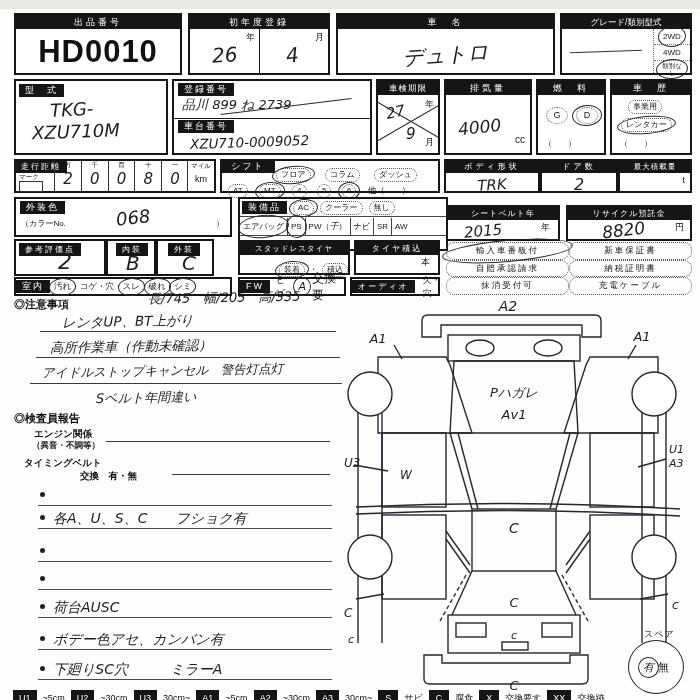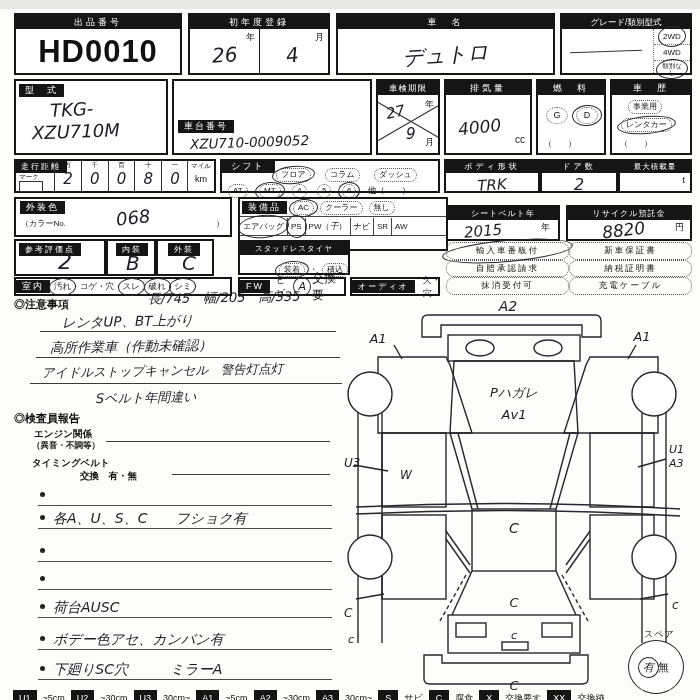--- a/index.html
+++ b/index.html
@@ -57,20 +57,25 @@
     </div>
   </div>
 
   <div class="box" style="left:14px;top:70px;width:154px;height:76px;">
     <span class="blklab abs" style="left:3px;top:3px;">型　式</span>
     <div class="hw" style="font-size:18px;margin:16px 0 0 34px;transform:rotate(-3deg);">TKG-</div>
     <div class="hw" style="font-size:18px;margin:2px 0 0 16px;transform:rotate(-2deg);">XZU710M</div>
   </div>
 
   <div class="box" style="left:172px;top:70px;width:200px;height:76px;">
+    <div class="abs" style="left:0;right:0;top:0;height:37px;border-bottom:1.5px solid #151515;">
+      <span class="blklab abs" style="left:4px;top:2px;">登録番号</span>
+      <span class="hw abs" style="left:8px;top:15px;font-size:13px;">品川 899 ね 2739</span>
+      <div class="abs" style="left:46px;top:25px;width:132px;border-top:1.7px solid #26262e;transform:rotate(-7deg);"></div>
+    </div>
     <div class="abs" style="left:0;right:0;top:37px;bottom:0;">
       <span class="blklab abs" style="left:4px;top:2px;">車台番号</span>
       <span class="hw abs" style="left:16px;top:16px;font-size:13.5px;transform:rotate(-2deg);">XZU710-0009052</span>
     </div>
   </div>
 
   <div class="box" style="left:376px;top:70px;width:64px;height:76px;overflow:hidden;">
     <div class="bar" style="font-size:8.5px;letter-spacing:1px;">車検期限</div>
     <span class="abs" style="right:4px;top:17px;font-size:9px;">年</span>
     <span class="abs" style="right:4px;bottom:4px;font-size:9px;">月</span>
@@ -214,20 +219,24 @@
 
   <div class="box" style="left:238px;top:231px;width:112px;height:35px;">
     <div class="bar" style="font-size:7.5px;height:13px;line-height:13px;letter-spacing:1px;">スタッドレスタイヤ</div>
     <div style="text-align:right;margin-top:3px;">
       <span class="dot circ">装着</span>
       <span style="font-size:8px;">・</span>
       <span class="dot">積込</span>
     </div>
   </div>
 
+  <div class="box" style="left:354px;top:231px;width:86px;height:35px;">
+    <div class="bar" style="font-size:8px;height:13px;line-height:13px;letter-spacing:2px;">タイヤ積込</div>
+    <span class="abs" style="right:8px;bottom:4px;font-size:9px;">本</span>
+  </div>
 
   <div class="abs" style="left:446px;top:233px;width:246px;height:53px;display:grid;grid-template-columns:1fr 1fr;grid-template-rows:1fr 1fr 1fr;gap:0;">
     <div class="doc circ">輸入車番板付</div>
     <div class="doc">新車保証書</div>
     <div class="doc">自賠承認請求</div>
     <div class="doc">納税証明書</div>
     <div class="doc">抹消受付可</div>
     <div class="doc">充電ケーブル</div>
   </div>
 
@@ -255,21 +264,21 @@
   <div class="hw abs" style="left:50px;top:329px;font-size:13.5px;transform:rotate(-1deg);">高所作業車（作動未確認）</div>
   <div class="uline" style="left:36px;top:348px;width:304px;"></div>
   <div class="hw abs" style="left:42px;top:354px;font-size:12.5px;transform:rotate(-1deg);">アイドルストップキャンセル　警告灯点灯</div>
   <div class="uline" style="left:30px;top:374px;width:312px;"></div>
   <div class="hw abs" style="left:96px;top:380px;font-size:13px;transform:rotate(-1deg);">Sベルト年間違い</div>
 
   <div class="abs" style="left:14px;top:402px;font-size:11px;font-weight:bold;">◎検査員報告</div>
   <div class="abs" style="left:34px;top:419px;font-size:9.5px;font-weight:bold;">エンジン関係</div>
   <div class="abs" style="left:32px;top:431px;font-size:8.5px;font-weight:bold;">（異音・不調等）</div>
   <div class="uline" style="left:106px;top:432px;width:224px;"></div>
-  <div class="abs" style="left:32px;top:448px;font-size:9.5px;font-weight:bold;">タイミングベルト</div>
+  <div class="abs" style="left:24px;top:448px;font-size:9.5px;font-weight:bold;">タイミングベルト</div>
   <div class="abs" style="left:80px;top:461px;font-size:9.5px;font-weight:bold;">交換　有・無</div>
   <div class="uline" style="left:172px;top:465px;width:158px;"></div>
 
   <div class="bullet" style="top:477px;"><span class="bdot"></span><span class="hw" style="font-size:13px;"></span></div>
   <div class="bullet" style="top:500px;"><span class="bdot"></span><span class="hw" style="font-size:14px;">各A、U、S、C　　フショク有</span></div>
   <div class="bullet" style="top:533px;"><span class="bdot"></span><span class="hw" style="font-size:13px;"></span></div>
   <div class="bullet" style="top:561px;"><span class="bdot"></span><span class="hw" style="font-size:13px;"></span></div>
   <div class="bullet" style="top:589px;"><span class="bdot"></span><span class="hw" style="font-size:14px;">荷台AUSC</span></div>
   <div class="bullet" style="top:621px;"><span class="bdot"></span><span class="hw" style="font-size:14px;">ボデー色アセ、カンバン有</span></div>
   <div class="bullet" style="top:651px;"><span class="bdot"></span><span class="hw" style="font-size:14px;">下廻りSC穴　　　ミラーA</span></div>

